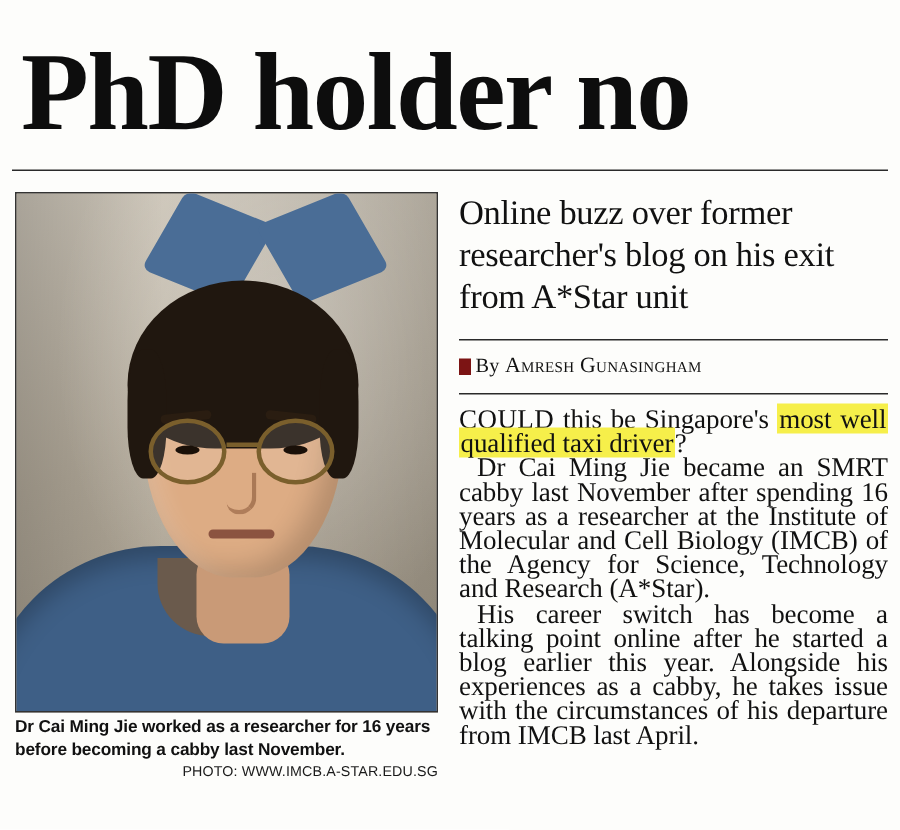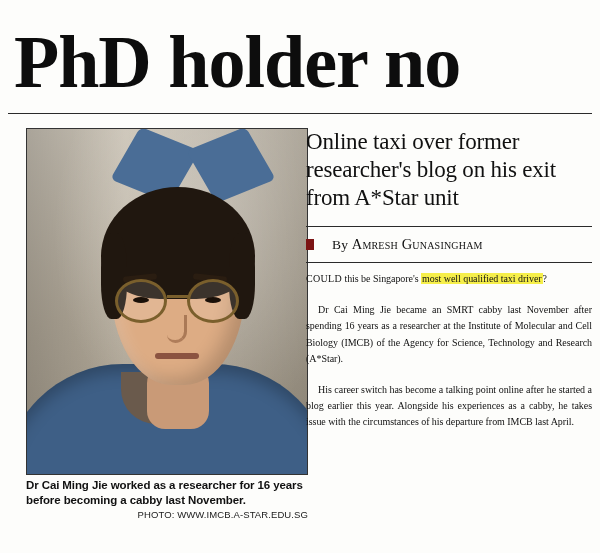--- a/index.html
+++ b/index.html
@@ -51,21 +51,20 @@
     height: 1px;
     background: #2a2a2a;
   }
 
   
   .photo-col {
     position: absolute;
     left: 10px;
     top: 128px;
     width: 282px;
-    margin-left: 16px;
   }
   .photo-frame {
     width: 282px;
     height: 347px;
     border: 1px solid #333;
     overflow: hidden;
     position: relative;
     background: #b9b2a6;
   }
   .portrait {
@@ -276,21 +275,21 @@
   .byline-rule {
     margin-top: 14px;
     width: 286px;
     height: 1px;
     background: #2a2a2a;
   }
   .byline {
     margin-top: 9px;
     display: flex;
     align-items: center;
-    gap: 18px;
+    gap: 3px;
   }
   .byline-mark {
     width: 8px;
     height: 11px;
     background: #7c1414;
     display: inline-block;
     flex: none;
   }
   .byline-text {
     font-family: "Liberation Serif", serif;
@@ -304,28 +303,28 @@
   }
   .body-rule {
     margin-top: 9px;
     width: 286px;
     height: 1px;
     background: #2a2a2a;
   }
   .body {
     margin-top: 8px;
     font-family: "Liberation Serif", serif;
-    font-size: 10px;
+    font-size: 18px;
     line-height: 16.2px;
     color: #111;
     text-align: justify;
     letter-spacing: -0.05px;
   }
   .body p { margin: 0; }
-  .body p + p { text-indent: 12px; margin-top: 15px; }
+  .body p + p { text-indent: 12px; }
   .lead-caps {
     font-variant: small-caps;
     letter-spacing: 0.3px;
   }
   .hl {
     background: #f6ef4a;
     padding: 0 1px;
     box-decoration-break: clone;
     -webkit-box-decoration-break: clone;
   }
@@ -365,21 +364,21 @@
         <div class="eye-r"></div>
         <div class="nose"></div>
         <div class="mouth"></div>
       </div>
     </div>
     <div class="caption">Dr Cai Ming Jie worked as a researcher for 16 years before becoming a cabby last November.</div>
     <div class="photo-credit">PHOTO: WWW.IMCB.A-STAR.EDU.SG</div>
   </div>
 
   <div class="text-col">
-    <div class="subhead">Online taxi over former researcher's blog on his exit from A*Star unit</div>
+    <div class="subhead">Online buzz over former researcher's blog on his exit from A*Star unit</div>
     <div class="byline-rule"></div>
     <div class="byline">
       <span class="byline-mark"></span>
       <span class="byline-text"><span>By </span><span class="name">Amresh Gunasingham</span></span>
     </div>
     <div class="body-rule"></div>
 
     <div class="body">
       <p><span class="lead-caps">COULD</span><span> this be Singapore's </span><span class="hl">most well qualified taxi driver</span><span>?</span></p>
       <p>Dr Cai Ming Jie became an SMRT cabby last November after spending 16 years as a researcher at the Institute of Molecular and Cell Biology (IMCB) of the Agency for Science, Technology and Research (A*Star).</p>

